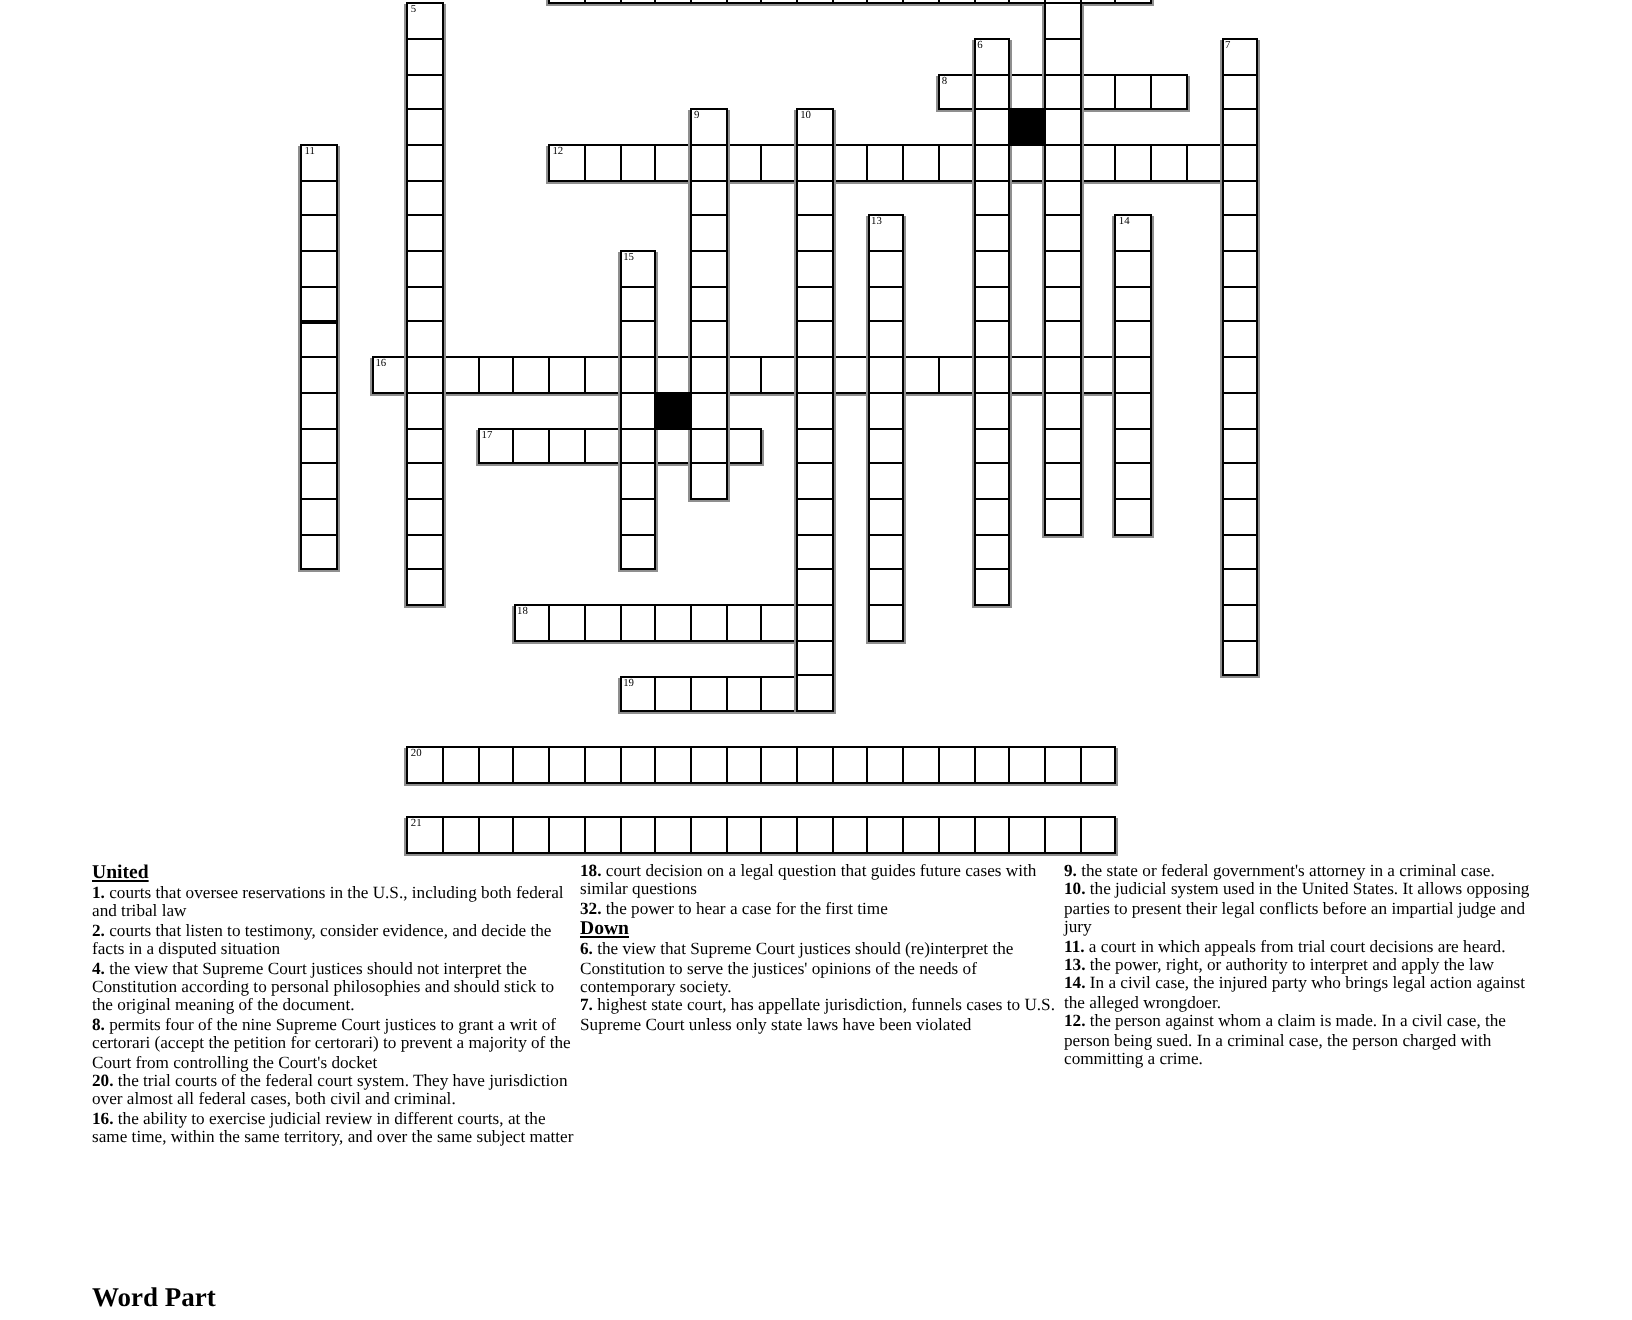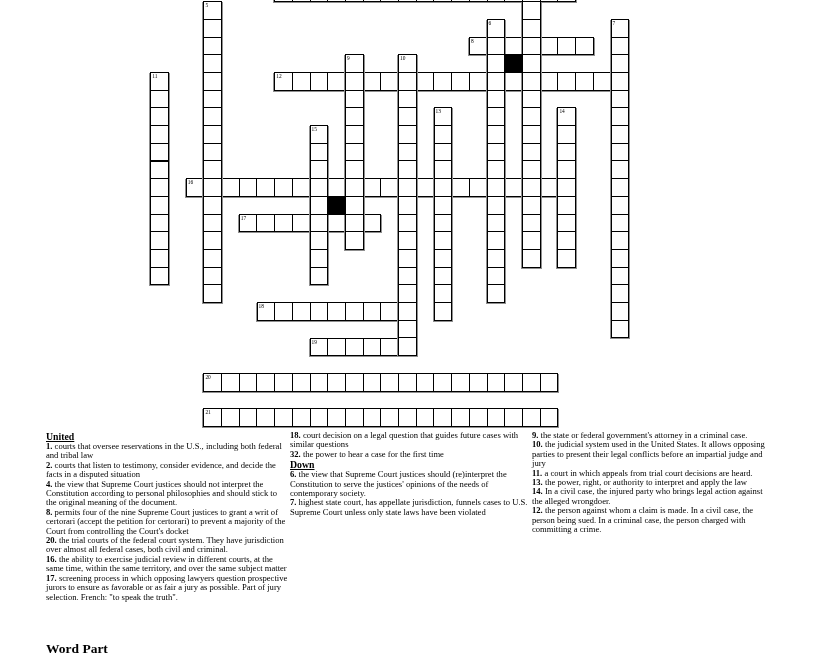--- a/index.html
+++ b/index.html
@@ -417,21 +417,20 @@
     </div>
   <div id="clues">
       <div class="clue-col" style="left: 46px; width: 243px;">
         <p class="clue-heading">United</p>
         <p><b>1.</b> courts that oversee reservations in the U.S., including both federal and tribal law</p>
         <p><b>2.</b> courts that listen to testimony, consider evidence, and decide the facts in a disputed situation</p>
         <p><b>4.</b> the view that Supreme Court justices should not interpret the Constitution according to personal philosophies and should stick to the original meaning of the document.</p>
         <p><b>8.</b> permits four of the nine Supreme Court justices to grant a writ of certorari (accept the petition for certorari) to prevent a majority of the Court from controlling the Court's docket</p>
         <p><b>20.</b> the trial courts of the federal court system. They have jurisdiction over almost all federal cases, both civil and criminal.</p>
         <p><b>16.</b> the ability to exercise judicial review in different courts, at the same time, within the same territory, and over the same subject matter</p>
-        <p><b>17.</b> screening process in which opposing lawyers question prospective jurors to ensure as favorable or as fair a jury as possible. Part of jury selection. French: "to speak the truth".</p>
       </div>
       <div class="clue-col" style="left: 290px; width: 238px;">
         <p><b>18.</b> court decision on a legal question that guides future cases with similar questions</p>
         <p><b>32.</b> the power to hear a case for the first time</p>
         <p class="clue-heading">Down</p>
         <p><b>6.</b> the view that Supreme Court justices should (re)interpret the Constitution to serve the justices' opinions of the needs of contemporary society.</p>
         <p><b>7.</b> highest state court, has appellate jurisdiction, funnels cases to U.S. Supreme Court unless only state laws have been violated</p>
       </div>
       <div class="clue-col" style="left: 532px; width: 240px;">
         <p><b>9.</b> the state or federal government's attorney in a criminal case.</p>

